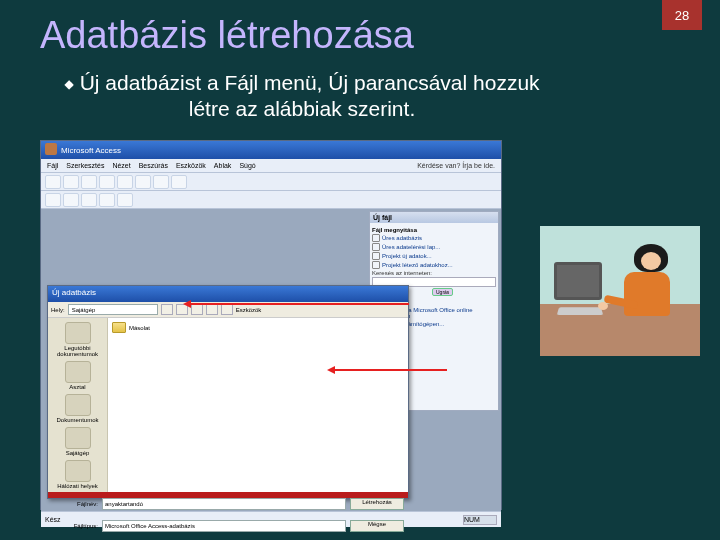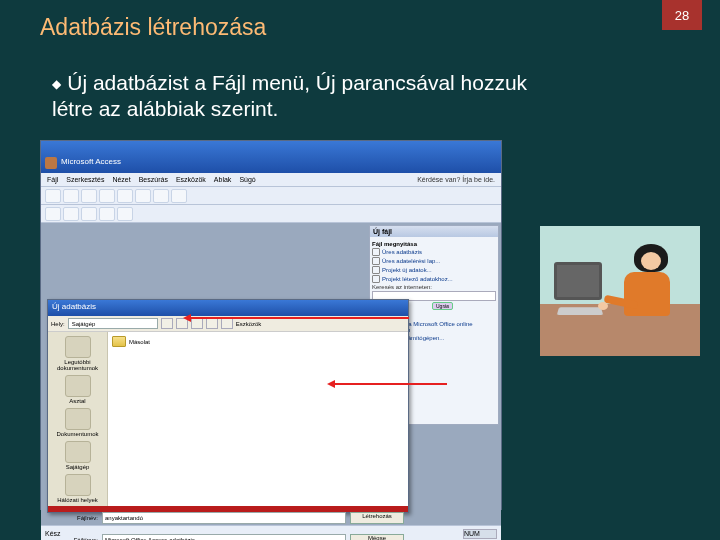--- a/index.html
+++ b/index.html
@@ -1,27 +1,27 @@
 <!DOCTYPE html>
 <html><head>
 <meta charset="utf-8">
 <style>
   * { box-sizing: border-box; margin: 0; padding: 0; }
   body { width: 720px; height: 540px; background: #0e3a3e; font-family: Arial, sans-serif; position: relative; overflow: hidden; }
   
   .page-badge { position: absolute; top: 0; right: 18px; width: 40px; height: 30px; background: #a8322d; color: #fff; font-size: 13px; display: flex; align-items: center; justify-content: center; }
   
-  .slide-title { position: absolute; top: 14px; left: 40px; color: #fdba74; font-size: 23px; font-weight: 400; }
-  
-  .bullet-block { position: absolute; top: 70px; left: 52px; width: 500px; color: #fff; font-size: 21px; line-height: 1.25; }
+  .slide-title { position: absolute; top: 14px; left: 40px; color: #c4b5fd; font-size: 38px; font-weight: 400; }
+  
+  .bullet-block { position: absolute; top: 70px; left: 52px; width: 500px; color: #fff; font-size: 21px; line-height: 1.25; text-align: center; }
   .bullet-block .diamond { display: inline-block; margin-right: 6px; font-size: 12px; vertical-align: middle; }
   
   
   .screenshot { position: absolute; top: 140px; left: 40px; width: 462px; height: 370px; background: #c9d6e4; border: 1px solid #5a6a84; font-size: 8px; color: #000; }
-  .titlebar { height: 18px; background: linear-gradient(#3a78d6,#1e4fa8); display: flex; align-items: flex-start; padding: 16px 4px; color: #fff; }
+  .titlebar { height: 18px; background: linear-gradient(#3a78d6,#1e4fa8); display: flex; align-items: flex-end; padding: 4px 4px; color: #fff; }
   .titlebar .icon { width: 12px; height: 12px; background:#b74; margin-right:4px; border-radius:2px;}
   .menubar { height: 14px; background: #e8eef8; border-bottom: 1px solid #b8c4d8; display: flex; gap: 8px; padding: 0 6px; font-size: 7px; align-items: center; }
   .toolbar { height: 18px; background: #e8eef8; border-bottom: 1px solid #b8c4d8; display:flex; gap:2px; padding:2px 4px; align-items:center;}
   .tbtn{width:16px;height:14px;background:#f4f7fb;border:1px solid #c8d4e6;border-radius:2px;}
   .search-toolbar{font-size:7px;color:#333;margin-left:auto;}
   
   .workarea { position: relative; height: 302px; background: #9aa9be; }
   
   .taskpane { position: absolute; right: 2px; top: 2px; width: 130px; height: 200px; background: #f0f4fa; border:1px solid #a0abc0; font-size:6px; padding:2px;}
   .taskpane .tp-title{background:linear-gradient(#d6dfef,#b8c8e2);padding:2px 3px;font-weight:bold;font-size:7px;margin:-2px -2px 2px -2px;}

